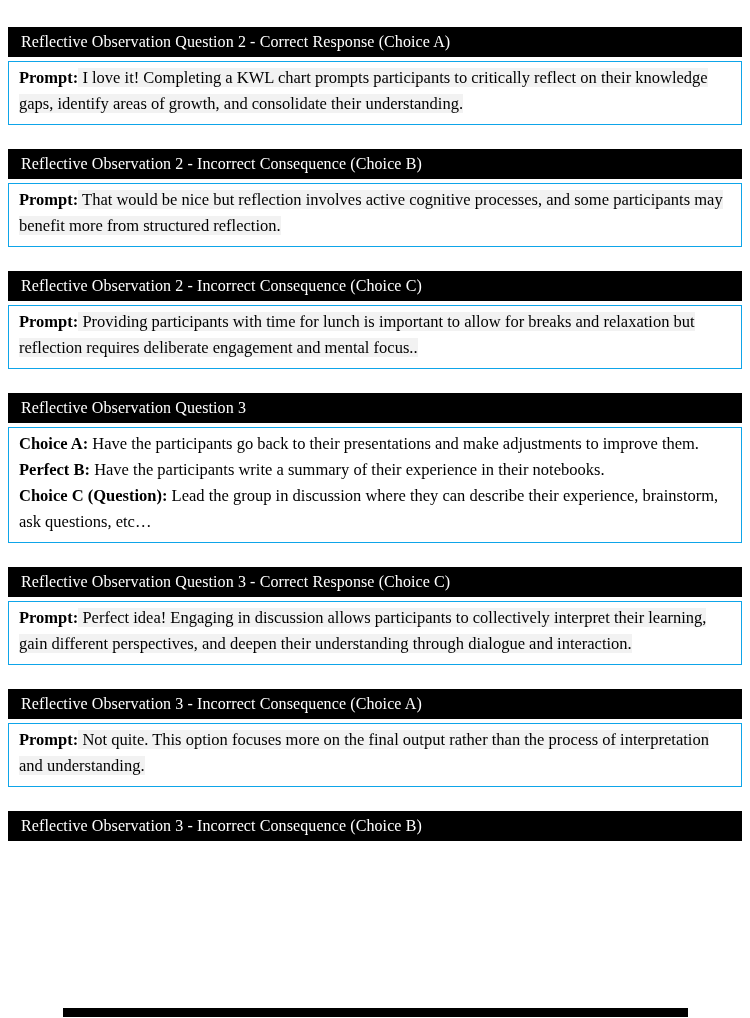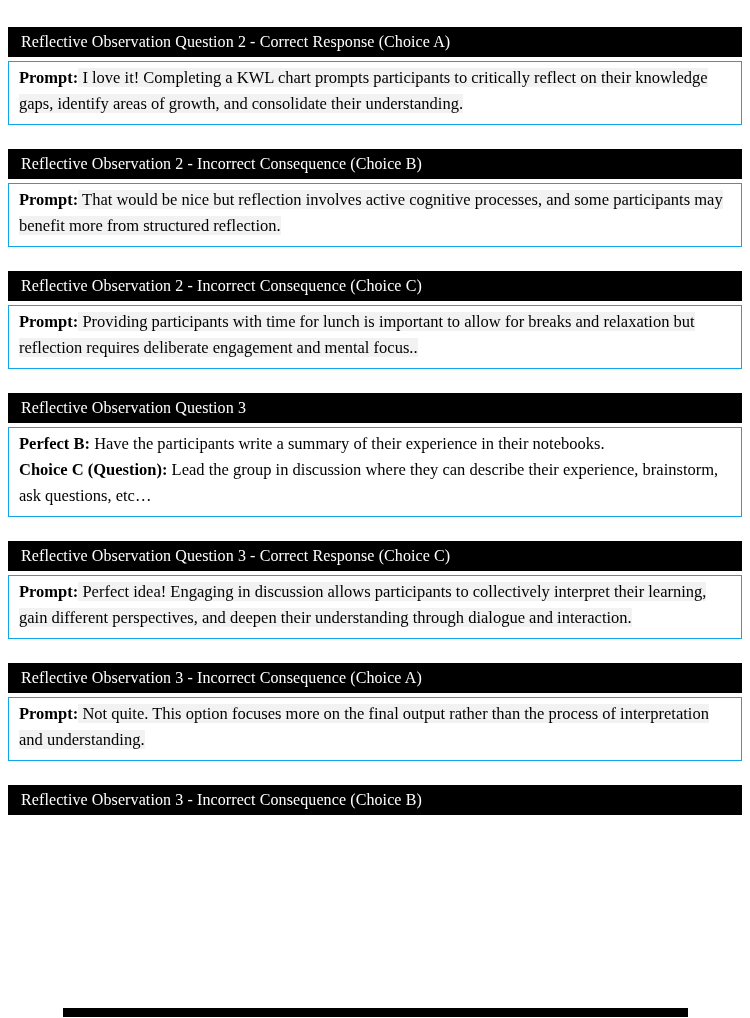--- a/index.html
+++ b/index.html
@@ -80,20 +80,21 @@
       <div class="content-box">
         <p><b class="lbl">Prompt:</b><span class="hl"> Providing participants with time for lunch is important to allow for breaks and relaxation but reflection requires deliberate engagement and mental focus..</span></p>
       </div>
     </div>
 
     <div class="section">
       <div class="header-bar">
         <span>Reflective Observation Question 3</span>
       </div>
       <div class="content-box">
+        <p><b class="lbl">Choice A:</b><span> Have the participants go back to their presentations and make adjustments to improve them.</span></p>
         <p><b class="lbl">Perfect B:</b><span> Have the participants write a summary of their experience in their notebooks.</span></p>
         <p><b class="lbl">Choice C (Question):</b><span> Lead the group in discussion where they can describe their experience, brainstorm, ask questions, etc…</span></p>
       </div>
     </div>
 
     <div class="section">
       <div class="header-bar">
         <span>Reflective Observation Question 3 - Correct Response  (Choice C)</span>
       </div>
       <div class="content-box">

